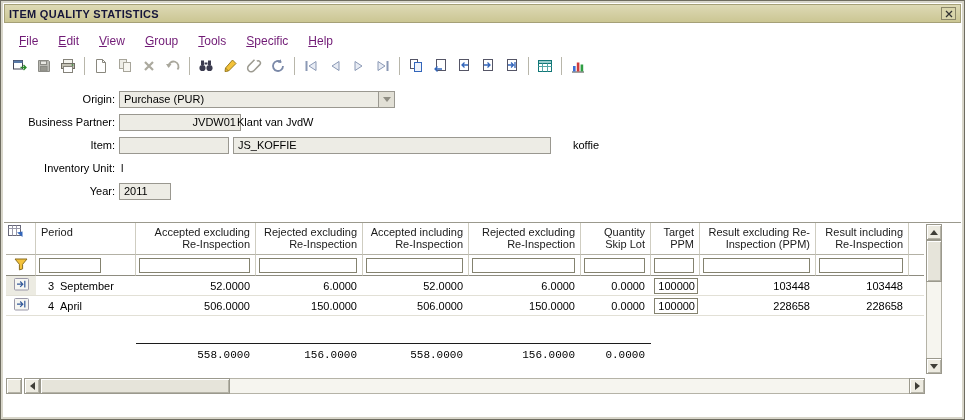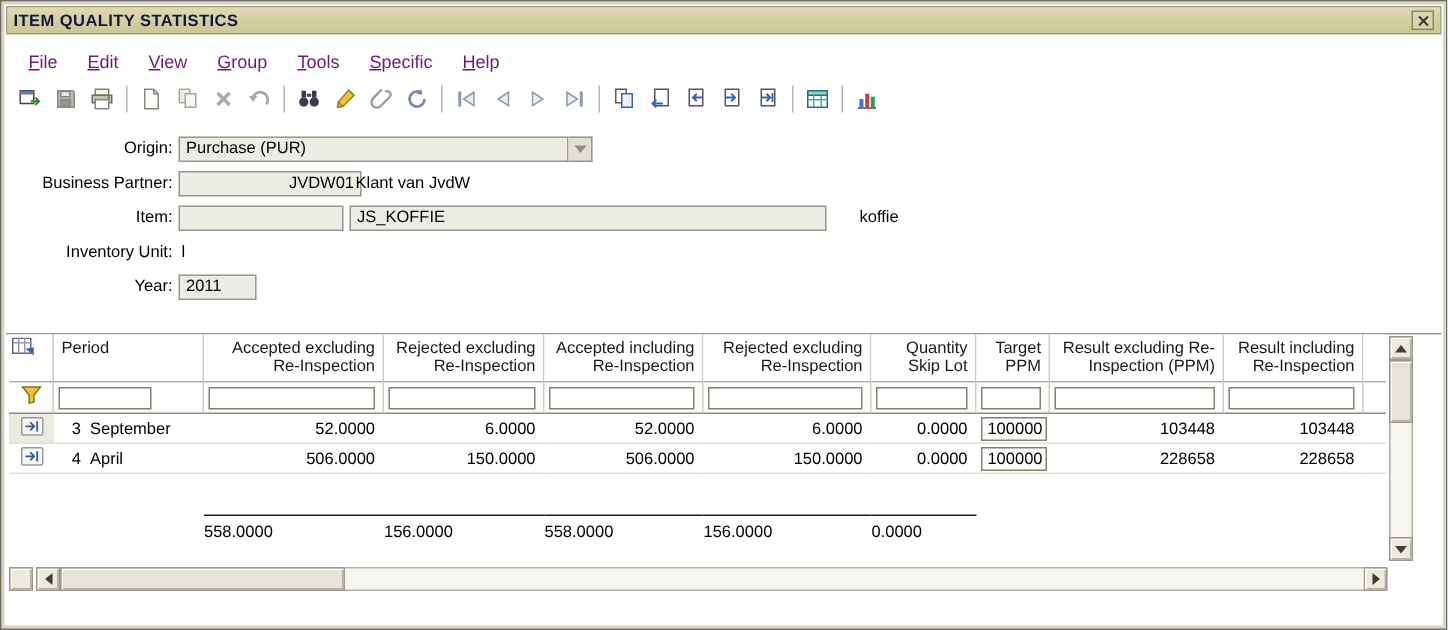--- a/index.html
+++ b/index.html
@@ -123,21 +123,21 @@
   tr.data td.periodcell { text-align: left; padding-left: 4px; }
   .pwrap { display: flex; }
   .pno { display: inline-block; width: 14px; text-align: right; }
   .pname { margin-left: 6px; }
   .ppm-box {
     display: inline-block; min-width: 44px; text-align: right;
     border: 1px solid #84826f; background: #fff; padding: 0 2px; line-height: 14px;
   }
 
   tr.spacer td { height: 27px; }
-  tr.totals td { height: 22px; padding-right: 6px; }
+  tr.totals td { height: 22px; text-align: right; padding-right: 6px; font-family: Liberation Mono, monospace; }
   tr.totals td.tline { border-top: 1px solid #1c1c1c; }
 
   
   .sb-btn {
     width: 16px; height: 16px; flex: 0 0 16px;
     background: #edebe1;
     border: 1px solid #9b998d;
     box-shadow: inset 1px 1px 0 #fff, inset -1px -1px 0 #b5b3a7;
     display: flex; align-items: center; justify-content: center;
   }

